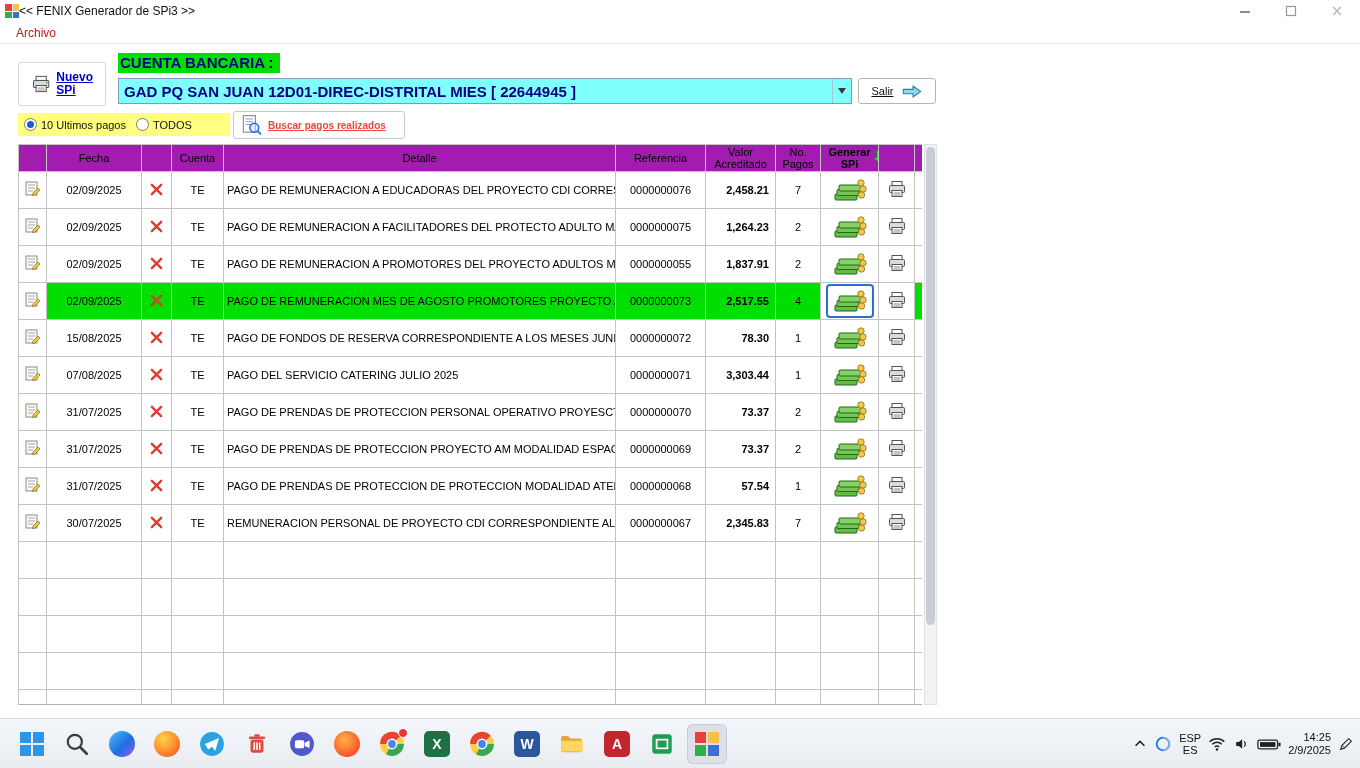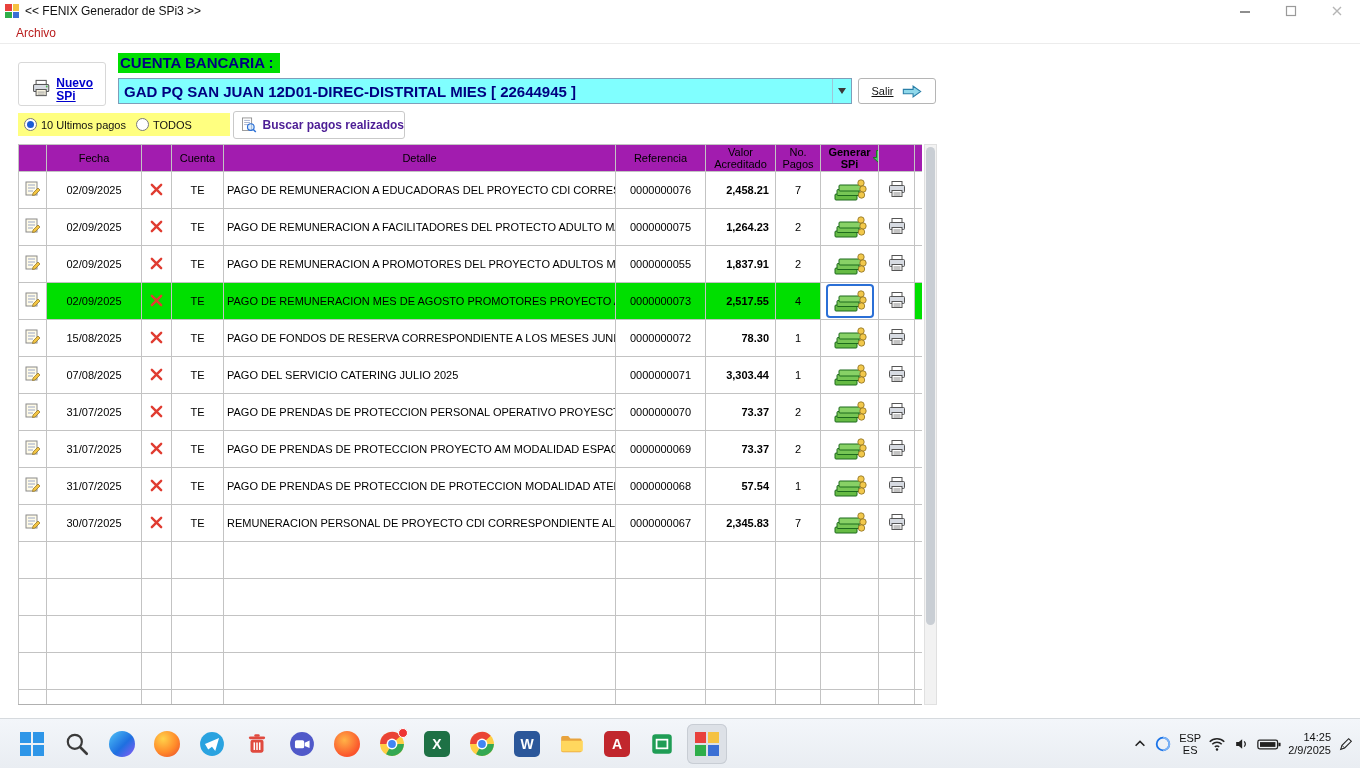--- a/index.html
+++ b/index.html
@@ -3,36 +3,36 @@
 <meta charset="utf-8">
 <style>
   *{margin:0;padding:0;box-sizing:border-box;}
   html,body{width:1360px;height:768px;overflow:hidden;background:#fff;
     font-family:"Liberation Sans",sans-serif;}
   .app{position:relative;width:1360px;height:768px;background:#fff;}
 
   
   .titlebar{position:absolute;top:0;left:0;right:0;height:22px;background:#fff;
     display:flex;align-items:center;padding-left:5px;}
-  .titlebar .title{font-size:12px;color:#111;margin-left:6px;}
+  .titlebar .title{font-size:12px;color:#111;}
   .win-controls{margin-left:auto;display:flex;height:22px;}
   .win-btn{width:46px;height:22px;display:flex;align-items:center;justify-content:center;}
   .menubar{position:absolute;top:22px;left:0;right:0;height:22px;background:#fff;
     display:flex;align-items:center;padding-left:10px;font-size:12px;color:#b91c1c;
     border-bottom:1px solid #ececec;}
   .menu-item{padding:2px 6px;}
 
   .blocks{display:grid;grid-template-columns:1fr 1fr;gap:1.5px;width:16px;height:16px;}
   .blocks span{display:block;}
   .blocks.lg{width:24px;height:24px;gap:2px;}
   .blocks.sm{width:14px;height:14px;gap:1px;}
 
   
   .nuevo-btn{position:absolute;left:18px;top:62px;width:88px;height:44px;background:#fff;
-    border:1px solid #d8d8d8;border-radius:3px;display:flex;align-items:flex-end;gap:5px;
+    border:1px solid #d8d8d8;border-radius:3px;display:flex;align-items:center;gap:5px;
     padding:2px 12px;cursor:pointer;}
   .nuevo-text{color:#0000cc;font-weight:bold;font-size:12px;line-height:13px;
     text-decoration:underline;text-align:left;}
   .cuenta-label{position:absolute;left:118px;top:53px;background:#00df00;color:#000080;
     font-weight:bold;font-size:15px;padding:1px 6px 2px 2px;}
   .combo{position:absolute;left:118px;top:78px;width:734px;height:26px;background:#80ffff;
     border:1px solid #7f9db9;display:flex;align-items:center;cursor:pointer;}
   .combo-text{color:#000080;font-weight:bold;font-size:15px;padding-left:5px;white-space:nowrap;
     overflow:hidden;flex:1;}
   .combo-arrow-box{width:19px;height:24px;display:flex;align-items:center;justify-content:center;
@@ -46,21 +46,21 @@
 
   .radio-bar{position:absolute;left:18px;top:113px;width:212px;height:23px;background:#ffff80;
     display:flex;align-items:center;gap:10px;padding-left:6px;font-size:11px;color:#111;}
   .radio-opt{display:flex;align-items:center;cursor:pointer;}
   .radio{width:13px;height:13px;border:1px solid #7a7a7a;border-radius:50%;background:#fff;
     display:inline-flex;align-items:center;justify-content:center;margin-right:4px;}
   .radio.checked::after{content:"";width:7px;height:7px;border-radius:50%;background:#1b5cd6;}
   .buscar-btn{position:absolute;left:233px;top:111px;width:172px;height:28px;background:#fff;
     border:1px solid #c9c9c9;border-radius:3px;display:flex;align-items:center;gap:6px;
     padding-left:6px;cursor:pointer;}
-  .buscar-text{color:#4c1d95;font-weight:bold;font-size:12px;white-space:nowrap;}
+  .buscar-text{color:#ef4444;font-weight:bold;font-size:10px;text-decoration:underline;white-space:nowrap;}
 
   
   .table-wrap{position:absolute;left:18px;top:144px;width:904px;height:561px;overflow:hidden;
     border-bottom:1px solid #b0b0b0;}
   table{border-collapse:collapse;table-layout:fixed;width:904px;background:#fff;}
   col.c-edit{width:28px}col.c-fecha{width:95px}col.c-del{width:30px}col.c-cuenta{width:52px}
   col.c-detalle{width:392px}col.c-ref{width:90px}col.c-valor{width:70px}col.c-pagos{width:45px}
   col.c-spi{width:58px}col.c-print{width:36px}col.c-fill{width:8px}
   th,td{border:1px solid #c3c3c3;font-size:11px;color:#000;overflow:hidden;}
   thead th{height:27px;font-weight:normal;text-align:center;line-height:12px;background:#a21caf;

